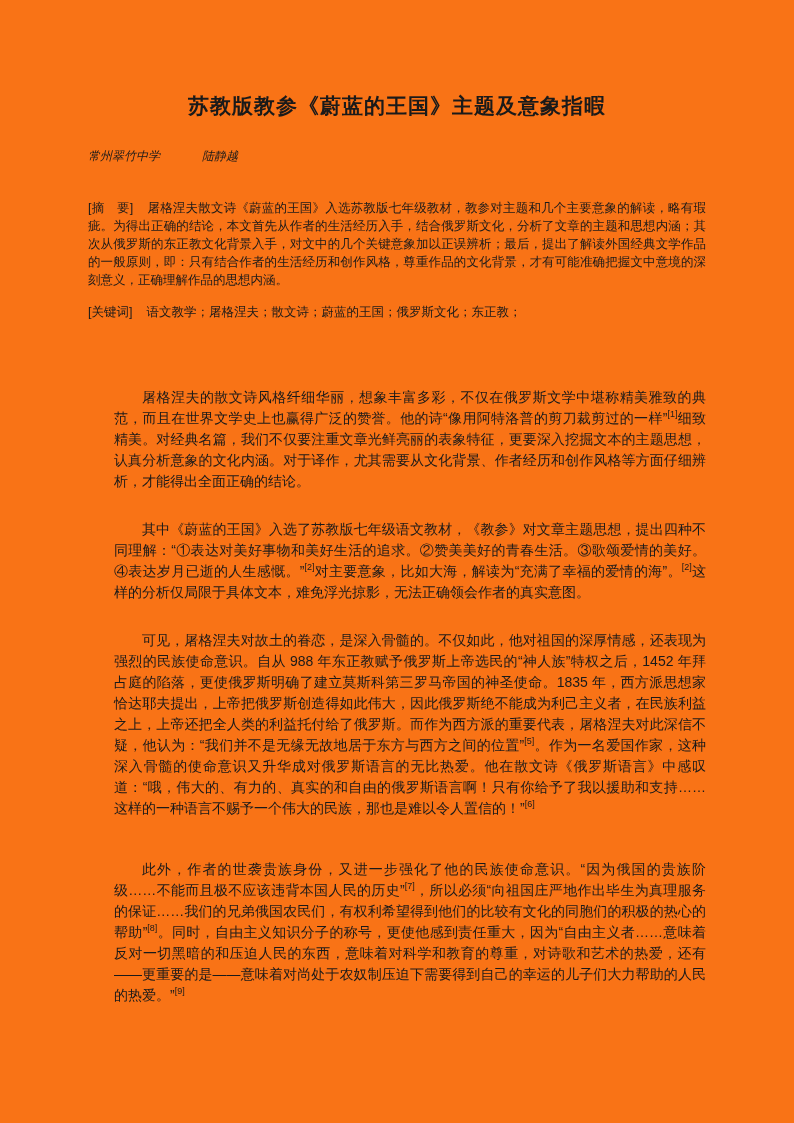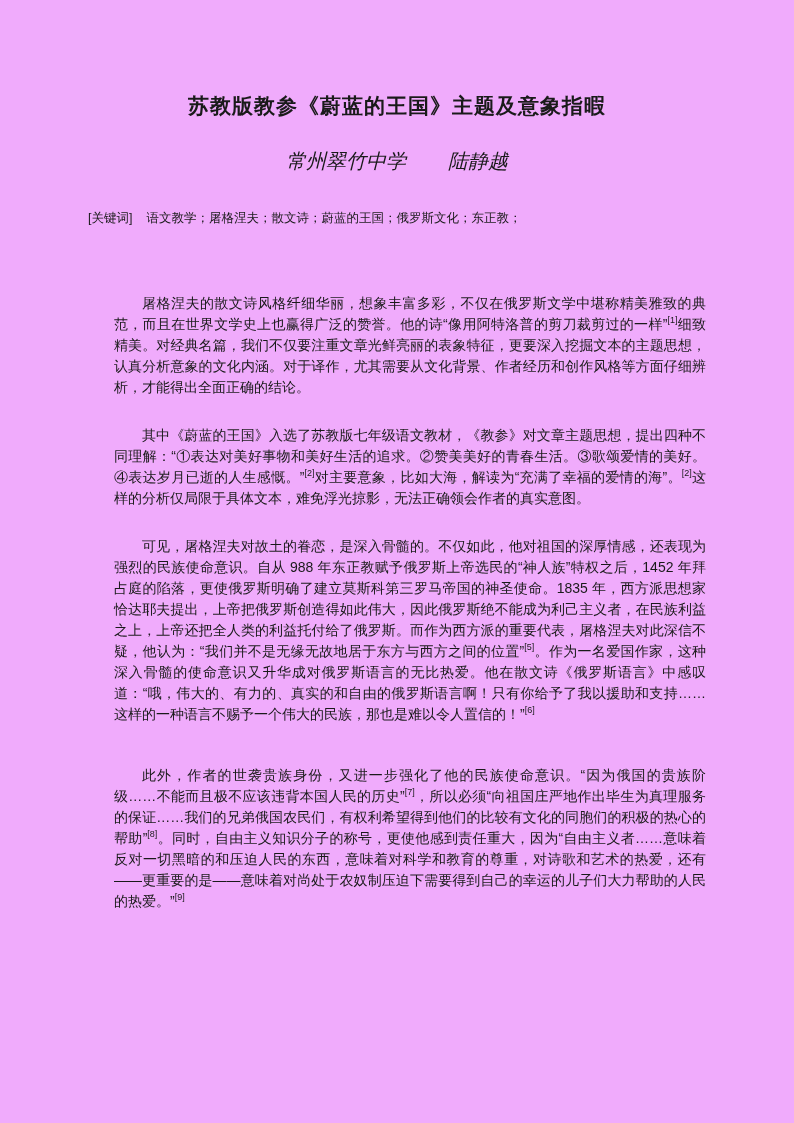--- a/index.html
+++ b/index.html
@@ -2,37 +2,37 @@
 <html><head>
 <meta charset="utf-8">
 <style>
   * { margin: 0; padding: 0; box-sizing: border-box; }
   html, body { background: #e8e8e8; }
   .page {
     position: relative;
     width: 794px;
     height: 1123px;
     margin: 0 auto;
-    background: #f0abfc;
+    background: #f97316;
     color: #1a1a1a;
     font-family: "Liberation Sans", sans-serif;
     padding: 92px 88px 40px 88px;
     overflow: hidden;
   }
   .doc-title {
     text-align: center;
     font-size: 21px;
     font-weight: bold;
     letter-spacing: 1px;
     margin-bottom: 28px;
     font-family: "Liberation Sans", sans-serif;
   }
   .byline {
-    text-align: center;
-    font-size: 20px;
+    text-align: left;
+    font-size: 12px;
     font-style: italic;
     font-family: Liberation Mono, monospace;
     margin-bottom: 34px;
   }
   .byline .school { margin-right: 42px; }
   .abstract, .keywords {
     font-size: 12.5px;
     line-height: 18px;
     text-align: justify;
   }
@@ -58,20 +58,23 @@
 <body>
 
 <div class="page">
 
   <h1 class="doc-title">苏教版教参《蔚蓝的王国》主题及意象指暇</h1>
 
   <div class="byline">
     <span class="school">常州翠竹中学</span><span class="author">陆静越</span>
   </div>
 
+  <div class="abstract">
+    <span class="block-label">[摘　要]</span><span>屠格涅夫散文诗《蔚蓝的王国》入选苏教版七年级教材，教参对主题和几个主要意象的解读，略有瑕疵。为得出正确的结论，本文首先从作者的生活经历入手，结合俄罗斯文化，分析了文章的主题和思想内涵；其次从俄罗斯的东正教文化背景入手，对文中的几个关键意象加以正误辨析；最后，提出了解读外国经典文学作品的一般原则，即：只有结合作者的生活经历和创作风格，尊重作品的文化背景，才有可能准确把握文中意境的深刻意义，正确理解作品的思想内涵。</span>
+  </div>
 
   <div class="keywords">
     <span class="block-label">[关键词]</span><span>语文教学；屠格涅夫；散文诗；蔚蓝的王国；俄罗斯文化；东正教；</span>
   </div>
 
   <div class="body-text">
       <p class="para">屠格涅夫的散文诗风格纤细华丽，想象丰富多彩，不仅在俄罗斯文学中堪称精美雅致的典范，而且在世界文学史上也赢得广泛的赞誉。他的诗“像用阿特洛普的剪刀裁剪过的一样”<sup class="cite">[1]</sup>细致精美。对经典名篇，我们不仅要注重文章光鲜亮丽的表象特征，更要深入挖掘文本的主题思想，认真分析意象的文化内涵。对于译作，尤其需要从文化背景、作者经历和创作风格等方面仔细辨析，才能得出全面正确的结论。</p>
       <p class="para">其中《蔚蓝的王国》入选了苏教版七年级语文教材，《教参》对文章主题思想，提出四种不同理解：“①表达对美好事物和美好生活的追求。②赞美美好的青春生活。③歌颂爱情的美好。④表达岁月已逝的人生感慨。”<sup class="cite">[2]</sup>对主要意象，比如大海，解读为“充满了幸福的爱情的海”。<sup class="cite">[2]</sup>这样的分析仅局限于具体文本，难免浮光掠影，无法正确领会作者的真实意图。</p>
       <p class="para">可见，屠格涅夫对故土的眷恋，是深入骨髓的。不仅如此，他对祖国的深厚情感，还表现为强烈的民族使命意识。自从 988 年东正教赋予俄罗斯上帝选民的“神人族”特权之后，1452 年拜占庭的陷落，更使俄罗斯明确了建立莫斯科第三罗马帝国的神圣使命。1835 年，西方派思想家恰达耶夫提出，上帝把俄罗斯创造得如此伟大，因此俄罗斯绝不能成为利己主义者，在民族利益之上，上帝还把全人类的利益托付给了俄罗斯。而作为西方派的重要代表，屠格涅夫对此深信不疑，他认为：“我们并不是无缘无故地居于东方与西方之间的位置”<sup class="cite">[5]</sup>。作为一名爱国作家，这种深入骨髓的使命意识又升华成对俄罗斯语言的无比热爱。他在散文诗《俄罗斯语言》中感叹道：“哦，伟大的、有力的、真实的和自由的俄罗斯语言啊！只有你给予了我以援助和支持……这样的一种语言不赐予一个伟大的民族，那也是难以令人置信的！”<sup class="cite">[6]</sup></p>
       <p class="para">此外，作者的世袭贵族身份，又进一步强化了他的民族使命意识。“因为俄国的贵族阶级……不能而且极不应该违背本国人民的历史”<sup class="cite">[7]</sup>，所以必须“向祖国庄严地作出毕生为真理服务的保证……我们的兄弟俄国农民们，有权利希望得到他们的比较有文化的同胞们的积极的热心的帮助”<sup class="cite">[8]</sup>。同时，自由主义知识分子的称号，更使他感到责任重大，因为“自由主义者……意味着反对一切黑暗的和压迫人民的东西，意味着对科学和教育的尊重，对诗歌和艺术的热爱，还有——更重要的是——意味着对尚处于农奴制压迫下需要得到自己的幸运的儿子们大力帮助的人民的热爱。”<sup class="cite">[9]</sup></p>

